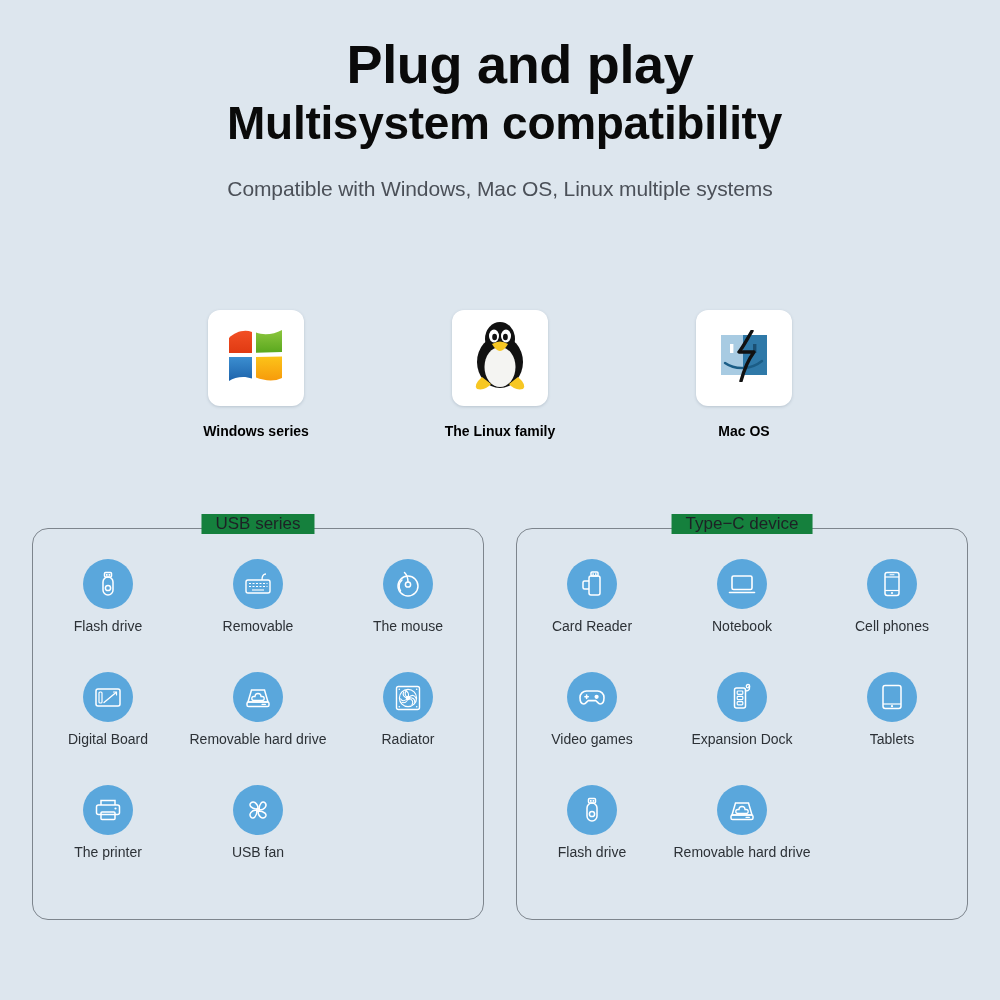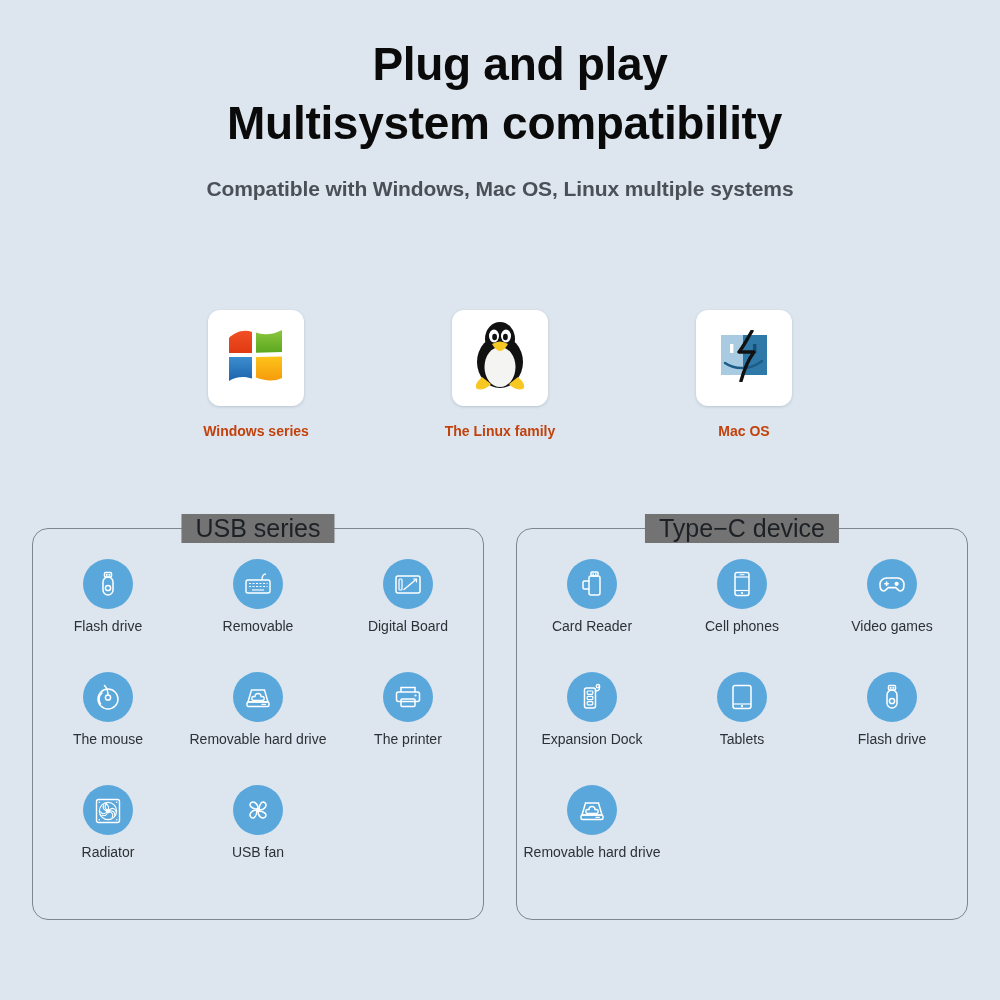--- a/index.html
+++ b/index.html
@@ -24,25 +24,25 @@
     left: 0;
     top: 36px;
     width: 1000px;
     text-align: center;
   }
   .title-line {
     color: #0a0a0a;
     font-weight: bold;
     letter-spacing: -0.3px;
   }
-  .title-1 { font-size: 46px; line-height: 56px; padding-left: 40px; }
+  .title-1 { font-size: 54px; line-height: 56px; padding-left: 40px; }
   .title-2 { font-size: 46px; line-height: 62px; padding-left: 9px; }
   .subtitle {
     color: #4b5058;
-    font-weight: bold;
+    font-weight: normal;
     font-size: 21px;
     line-height: 34px;
     letter-spacing: -0.1px;
   }
 
   
   .os-row {
     position: absolute;
     left: 180;
     top: 310px;
@@ -63,21 +63,21 @@
     border-radius: 12px;
     box-shadow: 0 1px 3px rgba(90,110,130,0.28);
     display: flex;
     align-items: center;
     justify-content: center;
   }
   .os-label {
     margin-top: 17px;
     font-size: 14px;
     font-weight: bold;
-    color: #c2410c;
+    color: #000000;
     white-space: nowrap;
   }
 
   
   .panels {
     position: absolute;
     left: 32px;
     top: 528px;
     width: 936px;
     display: flex;
@@ -89,23 +89,23 @@
     height: 392px;
     border: 1.5px solid #7d858d;
     border-radius: 16px;
     box-sizing: border-box;
   }
   .panel-title {
     position: absolute;
     top: -15px;
     left: 50%;
     transform: translateX(-50%);
-    background: #737373;
+    background: #15803d;
     padding: 0 14px;
-    font-size: 25px;
+    font-size: 17px;
     color: #1d2125;
     white-space: nowrap;
   }
   .grid {
     position: absolute;
     left: 0;
     top: 30px;
     width: 100%;
     display: flex;
     flex-wrap: wrap;
@@ -246,63 +246,51 @@
                 <path d="M9 21h12"></path>
               </g>
             </svg>
           </div>
           <div class="cell-label">Removable</div>
         </div>
 
         <div class="cell">
           <div class="bubble">
             <svg width="30" height="30" viewBox="0 0 30 30" fill="none" stroke="#ffffff" stroke-width="1.5">
+              <circle cx="15" cy="17" r="10"></circle>
+              <circle cx="15" cy="15.5" r="2.6"></circle>
+              <path d="M15 13 C15 8 13 5 11.5 3.5" stroke-linecap="round"></path>
+              <path d="M7.5 22 A8.4 8.4 0 0 1 9 11" stroke-linecap="round"></path>
+            </svg>
+          </div>
+          <div class="cell-label">The mouse</div>
+        </div>
+
+        <div class="cell">
+          <div class="bubble">
+            <svg width="30" height="30" viewBox="0 0 30 30" fill="none" stroke="#ffffff" stroke-width="1.5">
               <rect x="3" y="7" width="24" height="17" rx="2"></rect>
               <rect x="6" y="10" width="3" height="11" rx="1" stroke-width="1.2"></rect>
               <path d="M11 20.5 L23 10.5" stroke-width="1.3" stroke-linecap="round"></path>
               <path d="M20.5 10 L23.5 10 L23.5 13" stroke-width="1.2" stroke-linecap="round"></path>
             </svg>
           </div>
           <div class="cell-label">Digital Board</div>
         </div>
 
         <div class="cell">
           <div class="bubble">
             <svg width="30" height="30" viewBox="0 0 30 30" fill="none" stroke="#ffffff" stroke-width="1.5">
-              <circle cx="15" cy="17" r="10"></circle>
-              <circle cx="15" cy="15.5" r="2.6"></circle>
-              <path d="M15 13 C15 8 13 5 11.5 3.5" stroke-linecap="round"></path>
-              <path d="M7.5 22 A8.4 8.4 0 0 1 9 11" stroke-linecap="round"></path>
-            </svg>
-          </div>
-          <div class="cell-label">The mouse</div>
-        </div>
-
-        <div class="cell">
-          <div class="bubble">
-            <svg width="30" height="30" viewBox="0 0 30 30" fill="none" stroke="#ffffff" stroke-width="1.5">
               <path d="M5 20 L8.5 8 L21.5 8 L25 20 Z"></path>
               <rect x="4" y="20" width="22" height="4.5" rx="1.6"></rect>
               <path d="M12 14.5 a3 3 0 0 1 6 0 h1.2 a2 2 0 0 1 0 4 h-8.4 a2 2 0 0 1 0 -4 z" stroke-width="1.3"></path>
               <path d="M19 22.3 h3.4" stroke-width="1.3" stroke-linecap="round"></path>
             </svg>
           </div>
           <div class="cell-label">Removable hard drive</div>
-        </div>
-
-        <div class="cell">
-          <div class="bubble">
-            <svg width="30" height="30" viewBox="0 0 30 30" fill="none" stroke="#ffffff" stroke-width="1.5">
-              <path d="M8 10 V5.5 h14 V10"></path>
-              <rect x="3.5" y="10" width="23" height="9.5" rx="2"></rect>
-              <rect x="8" y="17" width="14" height="7.5" rx="1"></rect>
-              <circle cx="22.5" cy="13.5" r="1.1" fill="#ffffff" stroke="none"></circle>
-            </svg>
-          </div>
-          <div class="cell-label">The printer</div>
         </div>
 
         <div class="cell">
           <div class="bubble">
             <svg width="30" height="30" viewBox="0 0 30 30" fill="none" stroke="#ffffff" stroke-width="1.4">
               <rect x="3.5" y="4.5" width="23" height="23" rx="2"></rect>
               <circle cx="15" cy="16" r="8.6" stroke-width="1.2"></circle>
               <g stroke-width="1.1">
                 <path d="M15 16 C19 12 22 13 23 16.5"></path>
                 <path d="M15 16 C19.5 17 21 20 18.8 23"></path>
@@ -319,20 +307,32 @@
               <circle cx="6.3" cy="24.7" r="0.8" fill="#ffffff" stroke="none"></circle>
               <circle cx="23.7" cy="24.7" r="0.8" fill="#ffffff" stroke="none"></circle>
             </svg>
           </div>
           <div class="cell-label">Radiator</div>
         </div>
 
         <div class="cell">
           <div class="bubble">
             <svg width="30" height="30" viewBox="0 0 30 30" fill="none" stroke="#ffffff" stroke-width="1.5">
+              <path d="M8 10 V5.5 h14 V10"></path>
+              <rect x="3.5" y="10" width="23" height="9.5" rx="2"></rect>
+              <rect x="8" y="17" width="14" height="7.5" rx="1"></rect>
+              <circle cx="22.5" cy="13.5" r="1.1" fill="#ffffff" stroke="none"></circle>
+            </svg>
+          </div>
+          <div class="cell-label">The printer</div>
+        </div>
+
+        <div class="cell">
+          <div class="bubble">
+            <svg width="30" height="30" viewBox="0 0 30 30" fill="none" stroke="#ffffff" stroke-width="1.5">
               <path d="M15 14 C15 8 10.5 5.5 7.8 8 C5.4 10.3 8.4 14 15 14 Z"></path>
               <path d="M16 15 C22 15 24.5 10.5 22 7.8 C19.7 5.4 16 8.4 16 15 Z"></path>
               <path d="M15 16 C15 22 19.5 24.5 22.2 22 C24.6 19.7 21.6 16 15 16 Z"></path>
               <path d="M14 15 C8 15 5.5 19.5 8 22.2 C10.3 24.6 14 21.6 14 15 Z"></path>
               <circle cx="15" cy="15" r="1.4"></circle>
             </svg>
           </div>
           <div class="cell-label">USB fan</div>
         </div>
 
@@ -349,20 +349,29 @@
               <rect x="12" y="7" width="11" height="19" rx="2"></rect>
               <rect x="14" y="3" width="7" height="4" rx="1"></rect>
               <rect x="15.4" y="4.3" width="1.5" height="1.6" fill="#ffffff" stroke="none"></rect>
               <rect x="18" y="4.3" width="1.5" height="1.6" fill="#ffffff" stroke="none"></rect>
               <path d="M12 12 H7.5 a1.5 1.5 0 0 0 -1.5 1.5 v5 a1.5 1.5 0 0 0 1.5 1.5 H12"></path>
             </svg>
           </div>
           <div class="cell-label">Card Reader</div>
         </div>
 
+        <div class="cell">
+          <div class="bubble">
+            <svg width="30" height="30" viewBox="0 0 30 30" fill="none" stroke="#ffffff" stroke-width="1.6">
+              <rect x="5" y="7" width="20" height="13.5" rx="1.6"></rect>
+              <path d="M2.5 23.5 H27.5" stroke-linecap="round"></path>
+            </svg>
+          </div>
+          <div class="cell-label">Notebook</div>
+        </div>
 
         <div class="cell">
           <div class="bubble">
             <svg width="30" height="30" viewBox="0 0 30 30" fill="none" stroke="#ffffff" stroke-width="1.5">
               <rect x="8" y="3.5" width="14" height="23" rx="2.2"></rect>
               <path d="M8 8 H22" stroke-width="1.2"></path>
               <path d="M8 21.5 H22" stroke-width="1.2"></path>
               <circle cx="15" cy="24" r="1.1" fill="#ffffff" stroke="none"></circle>
               <path d="M13 5.8 H17" stroke-width="1.1" stroke-linecap="round"></path>
             </svg>

